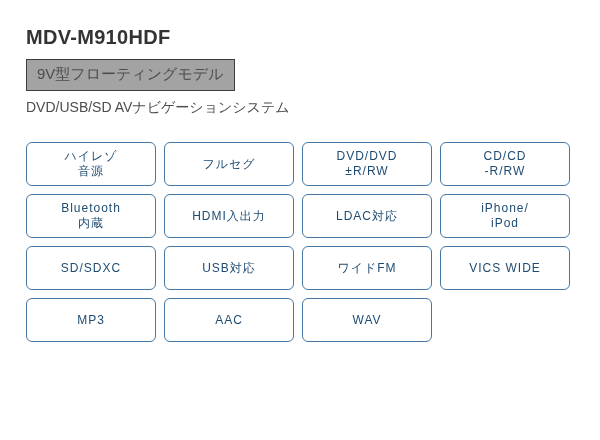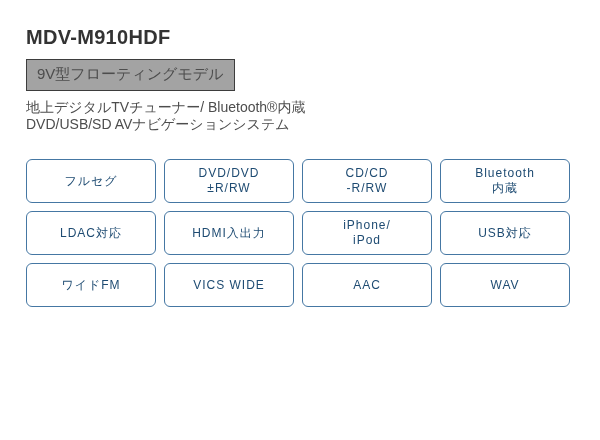--- a/index.html
+++ b/index.html
@@ -64,59 +64,68 @@
 </style>
 </head>
 <body>
 
 <div class="page">
   <h1 class="product-title">MDV-M910HDF</h1>
 
   <div class="model-label">9V型フローティングモデル</div>
 
   <div class="description">
-    <div>地上デジタルTVチューナー/ Bluetooth®内蔵</div>
     <div>DVD/USB/SD AVナビゲーションシステム</div>
   </div>
 
   <div class="feature-grid">
+      <div class="feature-badge">
+    <span>ハイレゾ
+音源</span>
+  </div>
       <div class="feature-badge">
     <span>フルセグ</span>
   </div>
       <div class="feature-badge">
     <span>DVD/DVD
 ±R/RW</span>
   </div>
       <div class="feature-badge">
     <span>CD/CD
 -R/RW</span>
   </div>
       <div class="feature-badge">
     <span>Bluetooth
 内蔵</span>
   </div>
       <div class="feature-badge">
-    <span>LDAC対応</span>
+    <span>HDMI入出力</span>
   </div>
       <div class="feature-badge">
-    <span>HDMI入出力</span>
+    <span>LDAC対応</span>
   </div>
       <div class="feature-badge">
     <span>iPhone/
 iPod</span>
+  </div>
+      <div class="feature-badge">
+    <span>SD/SDXC</span>
   </div>
       <div class="feature-badge">
     <span>USB対応</span>
   </div>
       <div class="feature-badge">
     <span>ワイドFM</span>
   </div>
       <div class="feature-badge">
     <span>VICS WIDE</span>
   </div>
       <div class="feature-badge">
+    <span>MP3</span>
+  </div>
+      <div class="feature-badge">
     <span>AAC</span>
   </div>
       <div class="feature-badge">
     <span>WAV</span>
   </div>
     </div>
 </div>
 
 </body></html>

